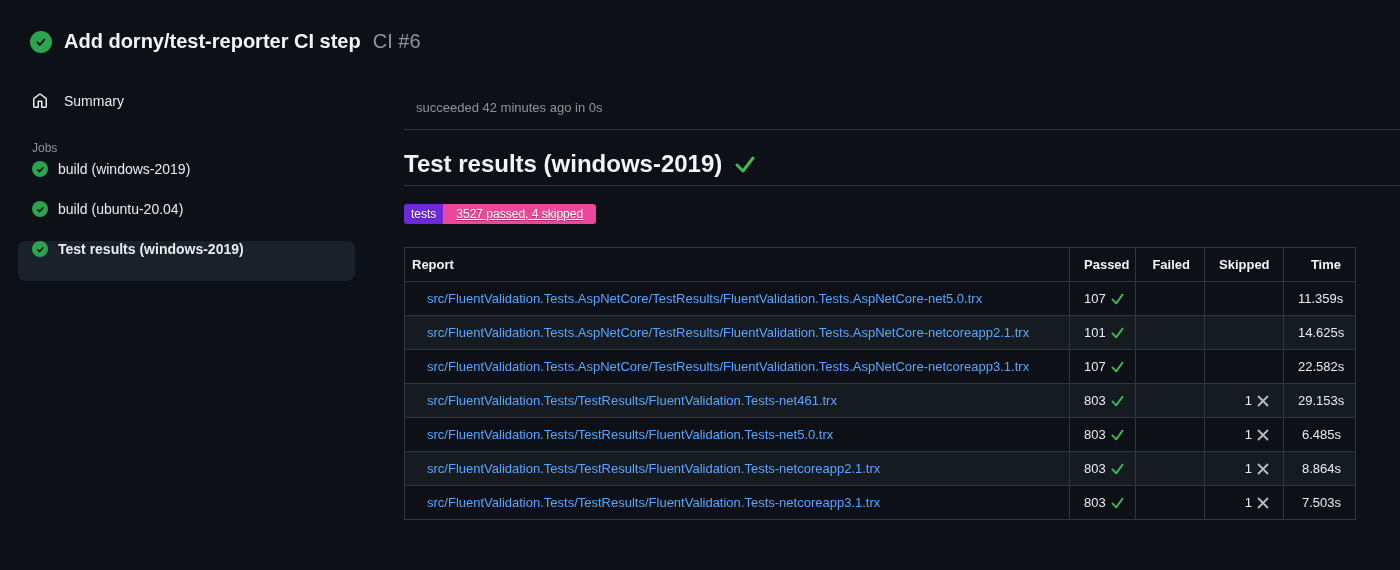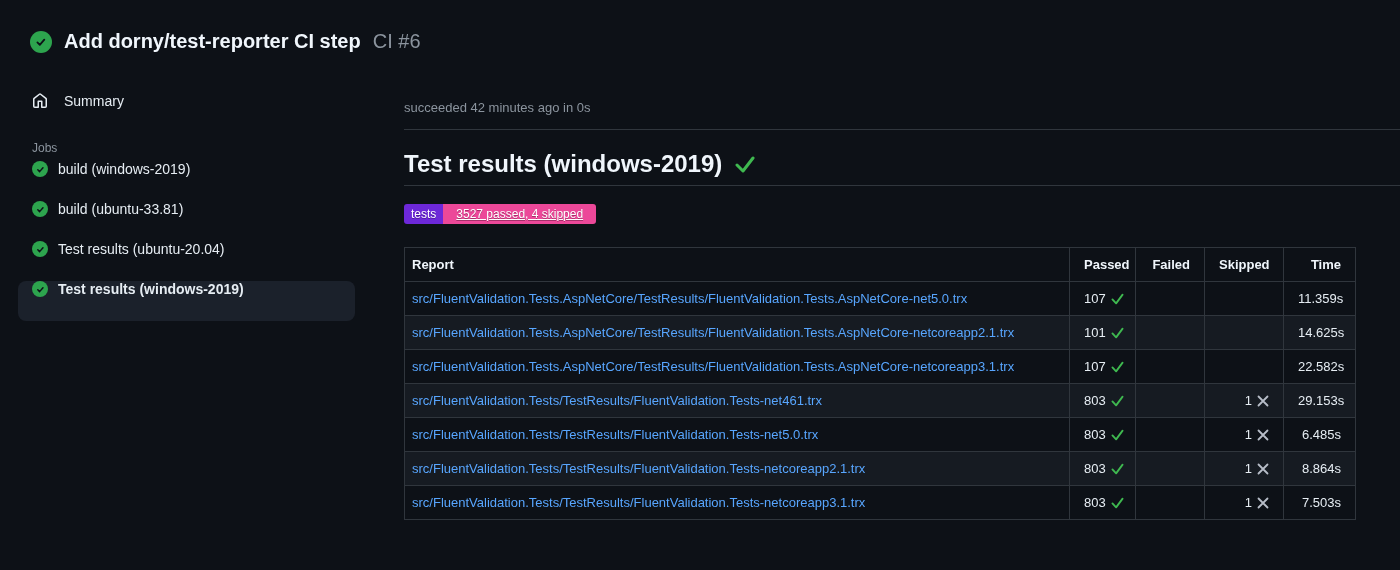--- a/index.html
+++ b/index.html
@@ -49,21 +49,21 @@
   .job-item.selected { background: #1b212b; font-weight: 700; }
   .check-circle {
     width: 16px; height: 16px; border-radius: 50%;
     background: #2da44e; flex: 0 0 16px;
     display: inline-flex; align-items: center; justify-content: center;
   }
 
   
   .main { flex: 1 1 auto; padding-top: 26px; min-width: 0; }
   .check-title { font-size: 14px; font-weight: 700; color: #f0f6fc; }
-  .check-status { font-size: 13px; color: #8b949e; margin-top: 7px; }
+  .check-status { font-size: 13px; color: #8b949e; margin-top: 7px; margin-left: 12px; }
   .divider { border: 0; border-top: 1px solid #30363d; height: 0; margin-top: 14px; }
 
   .section-heading {
     display: flex; align-items: center; gap: 12px;
     margin-top: 20px; padding-bottom: 7px;
     border-bottom: 1px solid #30363d;
   }
   .section-heading h1 { font-size: 24px; font-weight: 700; color: #f0f6fc; }
   .heading-check svg { display: block; }
 
@@ -87,21 +87,21 @@
   }
   table.results th, table.results td {
     border: 1px solid #30363d;
     height: 34px; padding: 0 14px;
     white-space: nowrap; overflow: hidden;
   }
   table.results th { font-weight: 700; color: #f0f6fc; text-align: right; }
   table.results th.col-report, table.results td.cell-report { text-align: left; padding-left: 7px; }
   table.results td { text-align: right; color: #e6edf3; }
   table.results tr.row-alt td { background: #161b22; }
-  td.cell-report a { color: #58a6ff; text-decoration: none; cursor: pointer; }
+  td.cell-report a { color: #58a6ff; text-decoration: none; cursor: pointer; margin-left: 15px; }
   .num-with-icon { display: inline-flex; align-items: center; gap: 5px; }
   .num-with-icon svg { display: block; }
 </style>
 </head>
 <body>
 
 <header class="page-header">
   <span class="status-circle">
     <svg width="12" height="12" viewBox="0 0 16 16">
         <path d="M3.2 8.6l3.2 3.2 6-7" stroke="#0d1117" stroke-width="2.4" fill="none" stroke-linecap="round" stroke-linejoin="round"></path>
@@ -130,29 +130,21 @@
             </svg>
           </span>
           <span class="job-label">build (windows-2019)</span>
         </div>
         <div class="job-item">
           <span class="check-circle">
             <svg width="9" height="9" viewBox="0 0 16 16">
               <path d="M3.2 8.6l3.2 3.2 6-7" stroke="#0d1117" stroke-width="2.6" fill="none" stroke-linecap="round" stroke-linejoin="round"></path>
             </svg>
           </span>
-          <span class="job-label">build (ubuntu-33.81)</span>
-        </div>
-        <div class="job-item">
-          <span class="check-circle">
-            <svg width="9" height="9" viewBox="0 0 16 16">
-              <path d="M3.2 8.6l3.2 3.2 6-7" stroke="#0d1117" stroke-width="2.6" fill="none" stroke-linecap="round" stroke-linejoin="round"></path>
-            </svg>
-          </span>
-          <span class="job-label">Test results (ubuntu-20.04)</span>
+          <span class="job-label">build (ubuntu-20.04)</span>
         </div>
         <div class="job-item selected">
           <span class="check-circle">
             <svg width="9" height="9" viewBox="0 0 16 16">
               <path d="M3.2 8.6l3.2 3.2 6-7" stroke="#0d1117" stroke-width="2.6" fill="none" stroke-linecap="round" stroke-linejoin="round"></path>
             </svg>
           </span>
           <span class="job-label">Test results (windows-2019)</span>
         </div>
       </nav>

